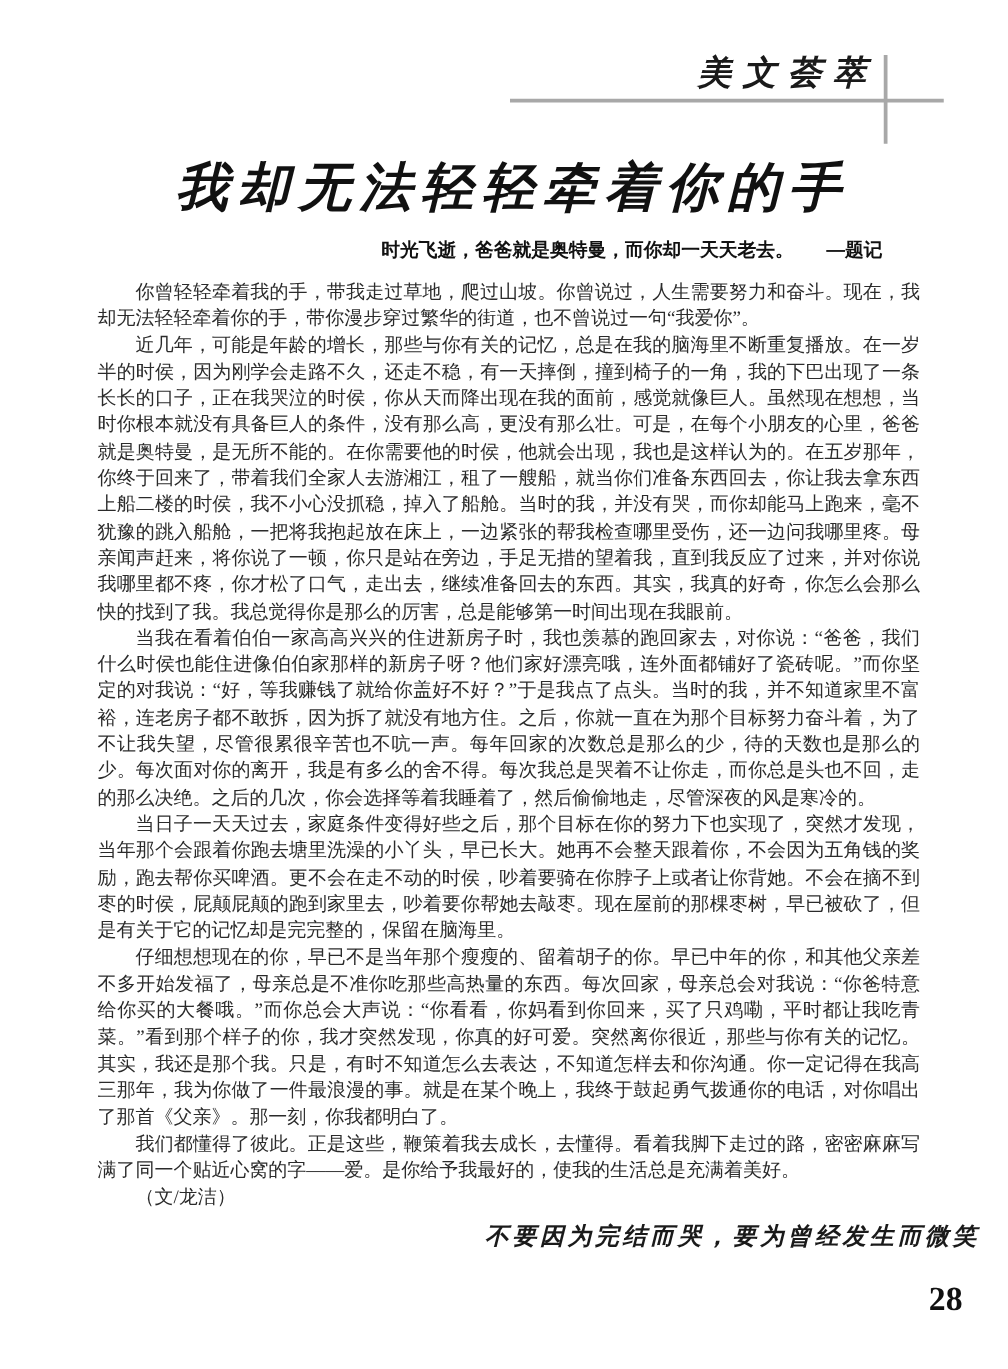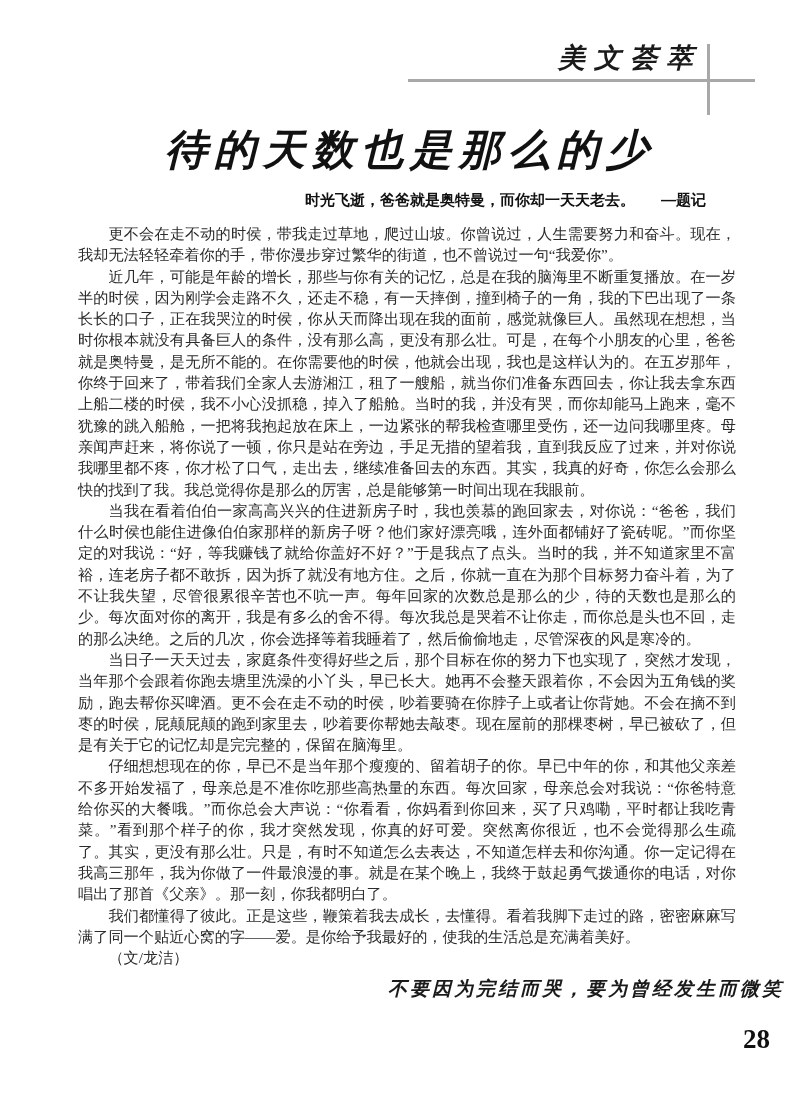--- a/index.html
+++ b/index.html
@@ -118,30 +118,30 @@
     color: #111111;
   }
 </style>
 </head>
 <body>
 
 <div class="section-label">美文荟萃</div>
 <div class="h-rule"></div>
 <div class="v-rule"></div>
 
-<div class="article-title">待的天数也是那么的少</div>
+<div class="article-title">我却无法轻轻牵着你的手</div>
 
 <div class="epigraph">
   <span>时光飞逝，爸爸就是奥特曼，而你却一天天老去。</span><span class="gap"></span><span>—题记</span>
 </div>
 
 <div class="article-body">
-  <p>更不会在走不动的时侯，带我走过草地，爬过山坡。你曾说过，人生需要努力和奋斗。现在，我却无法轻轻牵着你的手，带你漫步穿过繁华的街道，也不曾说过一句“我爱你”。</p>
+  <p>你曾轻轻牵着我的手，带我走过草地，爬过山坡。你曾说过，人生需要努力和奋斗。现在，我却无法轻轻牵着你的手，带你漫步穿过繁华的街道，也不曾说过一句“我爱你”。</p>
   <p>近几年，可能是年龄的增长，那些与你有关的记忆，总是在我的脑海里不断重复播放。在一岁半的时侯，因为刚学会走路不久，还走不稳，有一天摔倒，撞到椅子的一角，我的下巴出现了一条长长的口子，正在我哭泣的时侯，你从天而降出现在我的面前，感觉就像巨人。虽然现在想想，当时你根本就没有具备巨人的条件，没有那么高，更没有那么壮。可是，在每个小朋友的心里，爸爸就是奥特曼，是无所不能的。在你需要他的时侯，他就会出现，我也是这样认为的。在五岁那年，你终于回来了，带着我们全家人去游湘江，租了一艘船，就当你们准备东西回去，你让我去拿东西上船二楼的时侯，我不小心没抓稳，掉入了船舱。当时的我，并没有哭，而你却能马上跑来，毫不犹豫的跳入船舱，一把将我抱起放在床上，一边紧张的帮我检查哪里受伤，还一边问我哪里疼。母亲闻声赶来，将你说了一顿，你只是站在旁边，手足无措的望着我，直到我反应了过来，并对你说我哪里都不疼，你才松了口气，走出去，继续准备回去的东西。其实，我真的好奇，你怎么会那么快的找到了我。我总觉得你是那么的厉害，总是能够第一时间出现在我眼前。</p>
   <p>当我在看着伯伯一家高高兴兴的住进新房子时，我也羡慕的跑回家去，对你说：“爸爸，我们什么时侯也能住进像伯伯家那样的新房子呀？他们家好漂亮哦，连外面都铺好了瓷砖呢。”而你坚定的对我说：“好，等我赚钱了就给你盖好不好？”于是我点了点头。当时的我，并不知道家里不富裕，连老房子都不敢拆，因为拆了就没有地方住。之后，你就一直在为那个目标努力奋斗着，为了不让我失望，尽管很累很辛苦也不吭一声。每年回家的次数总是那么的少，待的天数也是那么的少。每次面对你的离开，我是有多么的舍不得。每次我总是哭着不让你走，而你总是头也不回，走的那么决绝。之后的几次，你会选择等着我睡着了，然后偷偷地走，尽管深夜的风是寒冷的。</p>
   <p>当日子一天天过去，家庭条件变得好些之后，那个目标在你的努力下也实现了，突然才发现，当年那个会跟着你跑去塘里洗澡的小丫头，早已长大。她再不会整天跟着你，不会因为五角钱的奖励，跑去帮你买啤酒。更不会在走不动的时侯，吵着要骑在你脖子上或者让你背她。不会在摘不到枣的时侯，屁颠屁颠的跑到家里去，吵着要你帮她去敲枣。现在屋前的那棵枣树，早已被砍了，但是有关于它的记忆却是完完整的，保留在脑海里。</p>
-  <p>仔细想想现在的你，早已不是当年那个瘦瘦的、留着胡子的你。早已中年的你，和其他父亲差不多开始发福了，母亲总是不准你吃那些高热量的东西。每次回家，母亲总会对我说：“你爸特意给你买的大餐哦。”而你总会大声说：“你看看，你妈看到你回来，买了只鸡嘞，平时都让我吃青菜。”看到那个样子的你，我才突然发现，你真的好可爱。突然离你很近，也不会觉得那么生疏了。其实，更没有那么壮。只是，有时不知道怎么去表达，不知道怎样去和你沟通。你一定记得在我高三那年，我为你做了一件最浪漫的事。就是在某个晚上，我终于鼓起勇气拨通你的电话，对你唱出了那首《父亲》。那一刻，你我都明白了。</p>
+  <p>仔细想想现在的你，早已不是当年那个瘦瘦的、留着胡子的你。早已中年的你，和其他父亲差不多开始发福了，母亲总是不准你吃那些高热量的东西。每次回家，母亲总会对我说：“你爸特意给你买的大餐哦。”而你总会大声说：“你看看，你妈看到你回来，买了只鸡嘞，平时都让我吃青菜。”看到那个样子的你，我才突然发现，你真的好可爱。突然离你很近，那些与你有关的记忆。其实，我还是那个我。只是，有时不知道怎么去表达，不知道怎样去和你沟通。你一定记得在我高三那年，我为你做了一件最浪漫的事。就是在某个晚上，我终于鼓起勇气拨通你的电话，对你唱出了那首《父亲》。那一刻，你我都明白了。</p>
   <p>我们都懂得了彼此。正是这些，鞭策着我去成长，去懂得。看着我脚下走过的路，密密麻麻写满了同一个贴近心窝的字——爱。是你给予我最好的，使我的生活总是充满着美好。</p>
   <p class="byline">（文/龙洁）</p>
 </div>
 
 <div class="footer-motto">不要因为完结而哭，要为曾经发生而微笑</div>
 <div class="page-number">28</div>
 
 </body></html>

